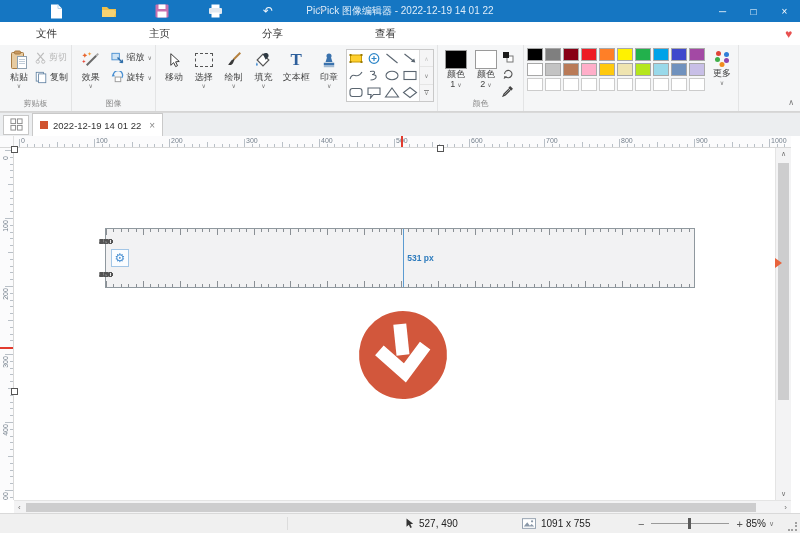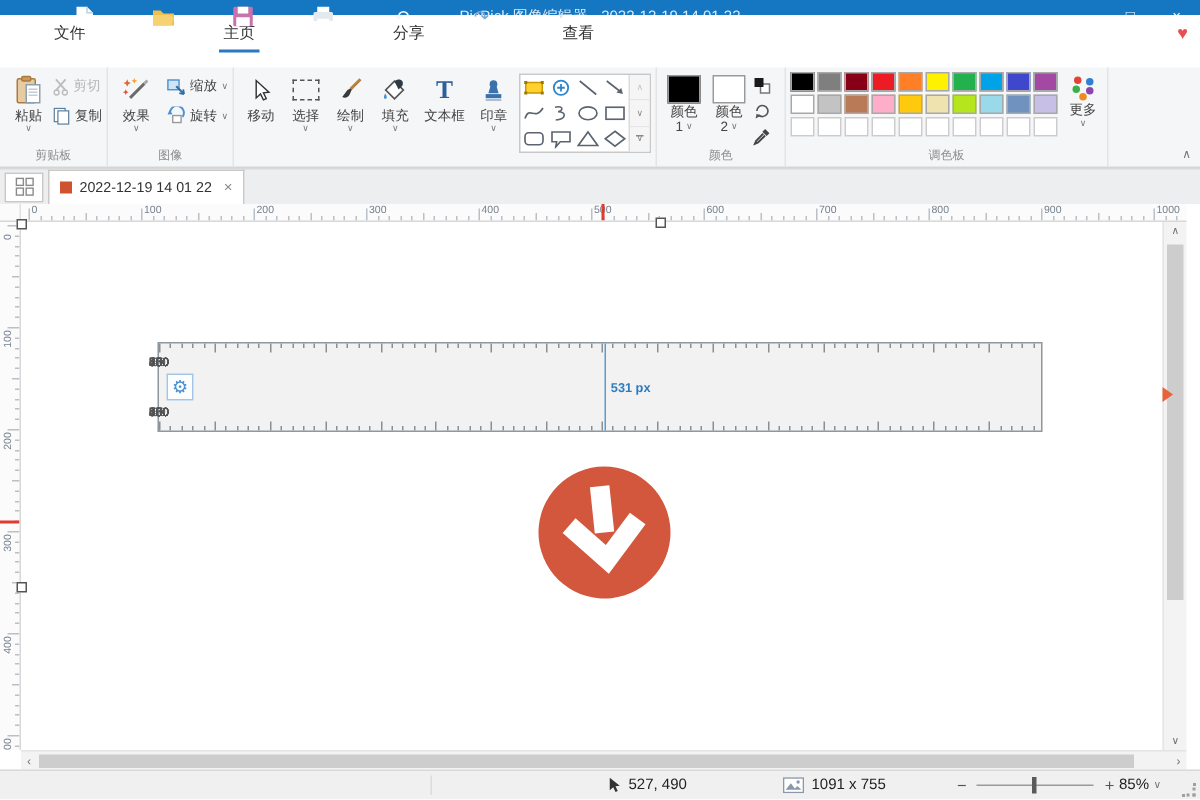--- a/index.html
+++ b/index.html
@@ -9,21 +9,21 @@
 .titlebar{position:absolute;top:0;left:0;right:0;height:22px;background:#1576c2;display:flex;align-items:center;color:#fff}
 .qat{display:flex;align-items:center;gap:37px;padding-left:48px;z-index:2}
 .qat-btn{display:flex;align-items:center;justify-content:center;width:16px;height:16px;cursor:default}
 .qat-glyph{font-size:12px;line-height:14px;color:#f2f7fc}
 .qat-glyph.redo{color:#7fa6cd}
 .qat-glyph.small{font-size:7px;color:#cfe2f3}
 .title{position:absolute;left:0;right:0;text-align:center;font-size:10px;color:#ddecf9;pointer-events:none}
 .win-controls{margin-left:auto;display:flex;z-index:2}
 .win-btn{width:31px;height:22px;display:flex;align-items:center;justify-content:center;font-size:10px;color:#fff}
 
-.tabrow{position:absolute;top:10px;left:0;right:0;height:23px;background:#fff;display:flex;align-items:center}
+.tabrow{position:absolute;top:22px;left:0;right:0;height:23px;background:#fff;display:flex;align-items:center}
 .tabs{display:flex;align-items:center;height:100%;padding-left:36px}
 .rtab{position:relative;font-size:10.5px;color:#333;margin-right:92px;white-space:nowrap}
 .rtab.active::after{content:"";position:absolute;left:-3px;right:-3px;bottom:-6px;height:2px;background:#2b77c0}
 .heart{margin-left:auto;margin-right:8px;color:#e8504f;font-size:12px;line-height:12px}
 
 .ribbon{position:absolute;top:45px;left:0;right:0;height:67px;background:#f5f6f7;border-bottom:1px solid #d5d5d5;display:flex;box-sizing:border-box}
 .rgroup{position:relative;height:100%;border-right:1px solid #e3e4e5;display:flex;flex-direction:column;box-sizing:border-box}
 .rbody{flex:1;display:flex;align-items:flex-start;padding:2px 3px 0}
 .rlabel{height:13px;text-align:center;font-size:8px;color:#8d8d8d;line-height:11px}
 .g-clip{width:72px}.g-img{width:84px}.g-tools{width:282px}.g-size{width:38px}.g-color{width:86px}.g-pal{width:215px}
@@ -465,21 +465,20 @@
               <span class="pal-swatch empty"></span>
               <span class="pal-swatch empty"></span>
             </div>
           </div>
         <div class="morebtn">
           <span class="dots"></span>
           <span class="blabel">更多</span>
           <span class="chev">∨</span>
         </div>
       </div>
-      <div class="rlabel">调色板</div>
     </div>
 
     <div class="g-fill">
       <span class="collapse">∧</span>
     </div>
   </div>
 
   <div class="doctabbar">
     <span class="gridbtn">
       <svg width="13" height="13" viewBox="0 0 14 14">

